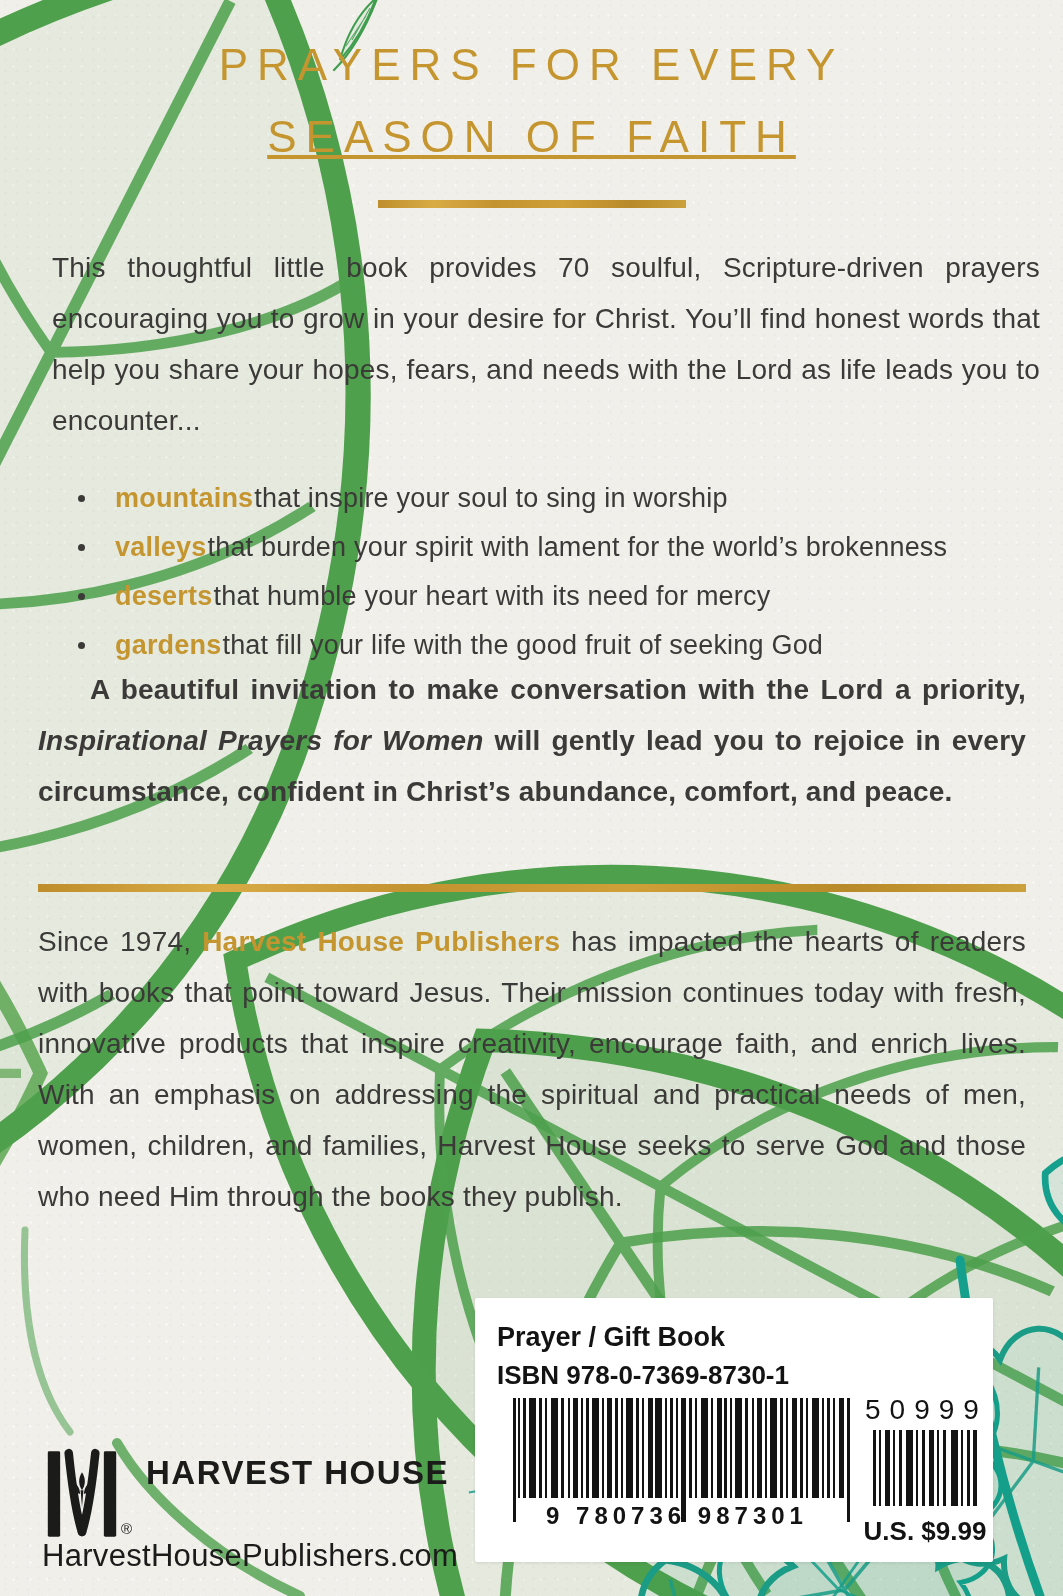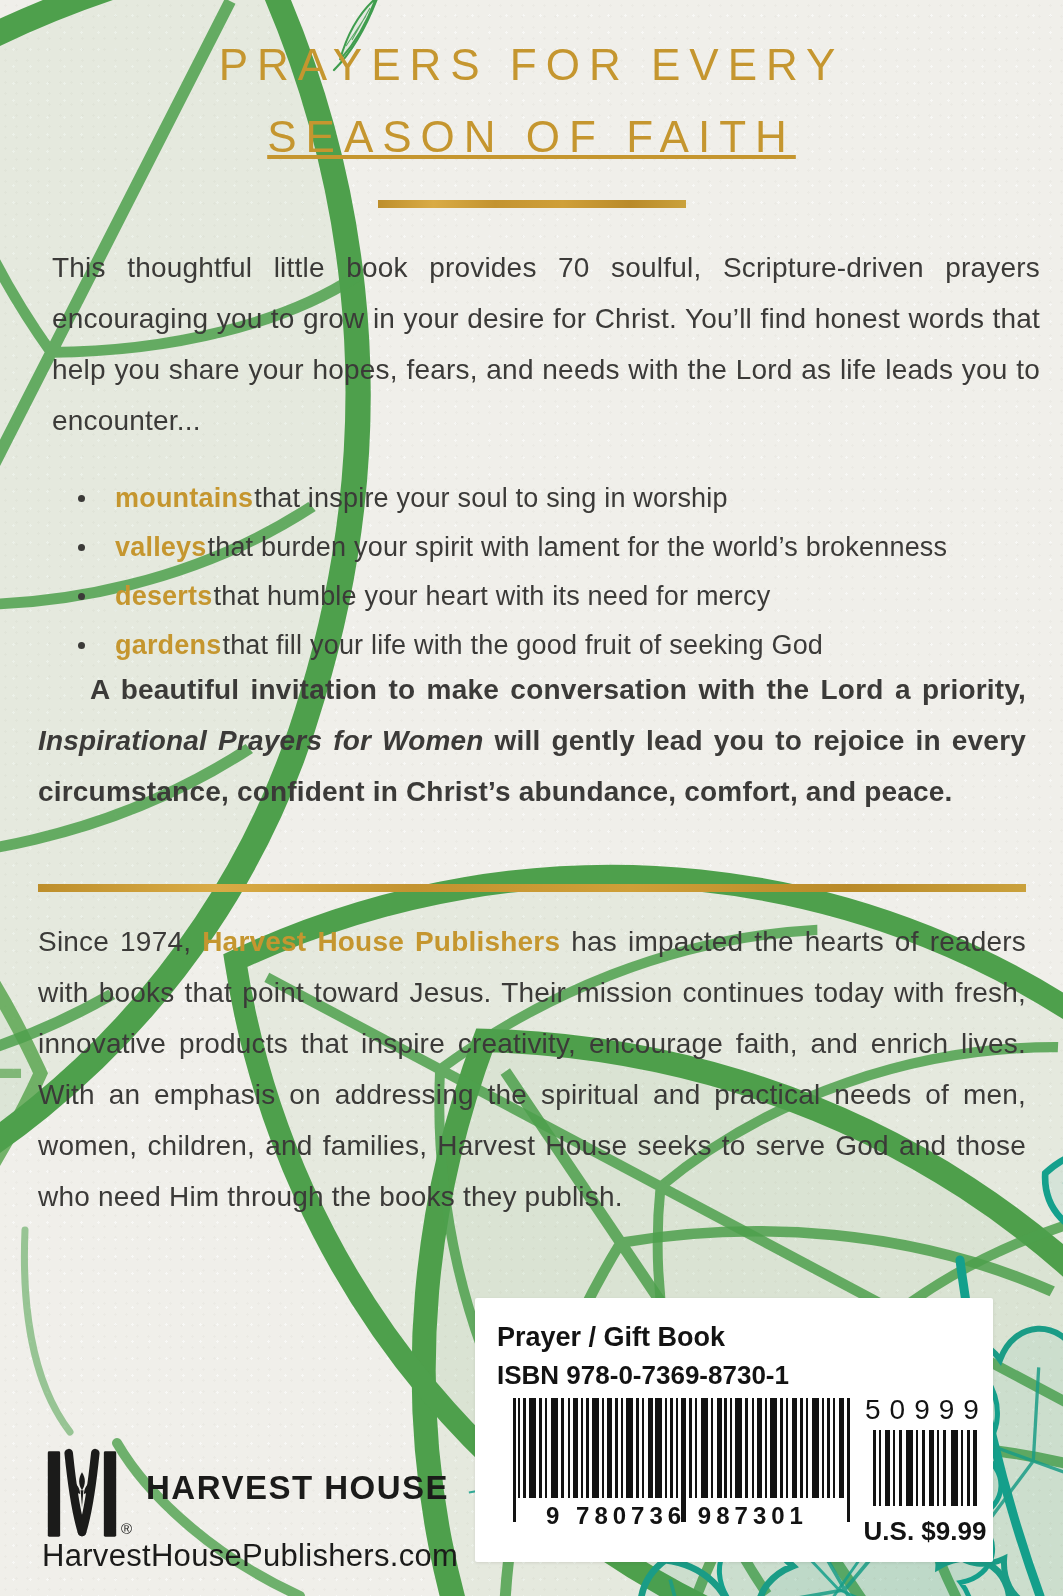--- a/index.html
+++ b/index.html
@@ -206,16 +206,16 @@
     </g>
     <g fill="#1b1b1a">
       <path d="M40,64 L38.5,46 L41.5,46 Z"></path>
       <path d="M40,46 C36,40 36,33 40,27 C44,33 44,40 40,46 Z"></path>
       <path d="M38,50 C32,48 29,43 29,36 C34,38 38,44 38,50 Z"></path>
       <path d="M42,50 C48,48 51,43 51,36 C46,38 42,44 42,50 Z"></path>
     </g>
   </svg>
   <span class="abs registered" style="left:121px;top:1520px;">®</span>
 
-  <div class="abs wordmark" style="left:146px;top:1456px;margin-top:15px;">HARVEST HOUSE</div>
+  <div class="abs wordmark" style="left:146px;top:1456px;">HARVEST HOUSE</div>
   <div class="abs website" style="left:42px;top:1538px;">HarvestHousePublishers.com</div>
 
 </div>
 
 </body></html>

